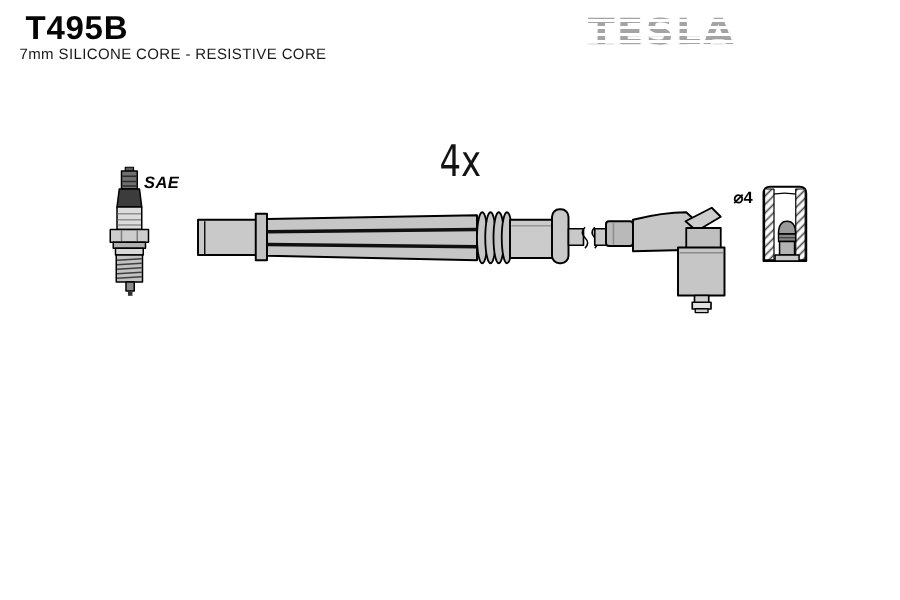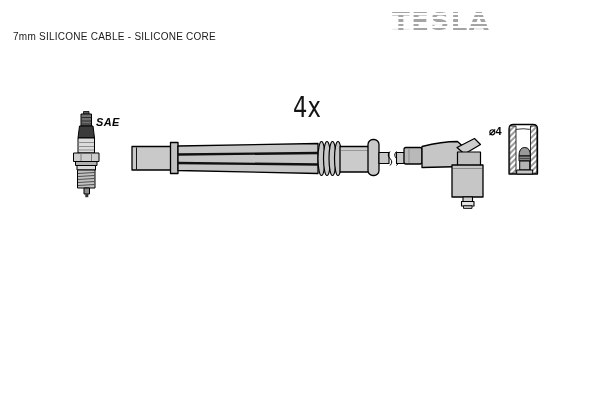--- a/index.html
+++ b/index.html
@@ -56,21 +56,22 @@
     position:absolute;left:489px;top:125px;
     font-size:11px;font-weight:bold;color:#050505;
   }
   svg{position:absolute;left:0;top:0;}
 </style>
 </head>
 <body>
 
 <div id="stage">
 
-  <div class="subtitle">7mm SILICONE CABLE - SILICONE CORE</div>
+  <div class="part-number">T495B</div>
+  <div class="subtitle">7mm SILICONE CORE - RESISTIVE CORE</div>
 
   <div class="brand-logo">
     <span class="logo-text">TESLA</span>
     <span class="logo-reflection">TESLA</span>
     <span class="logo-stripes"></span>
   </div>
 
   <svg width="600" height="400" viewBox="0 0 600 400">
     <defs>
       <pattern id="hatch" width="4" height="4" patternUnits="userSpaceOnUse" patternTransform="rotate(45)">

